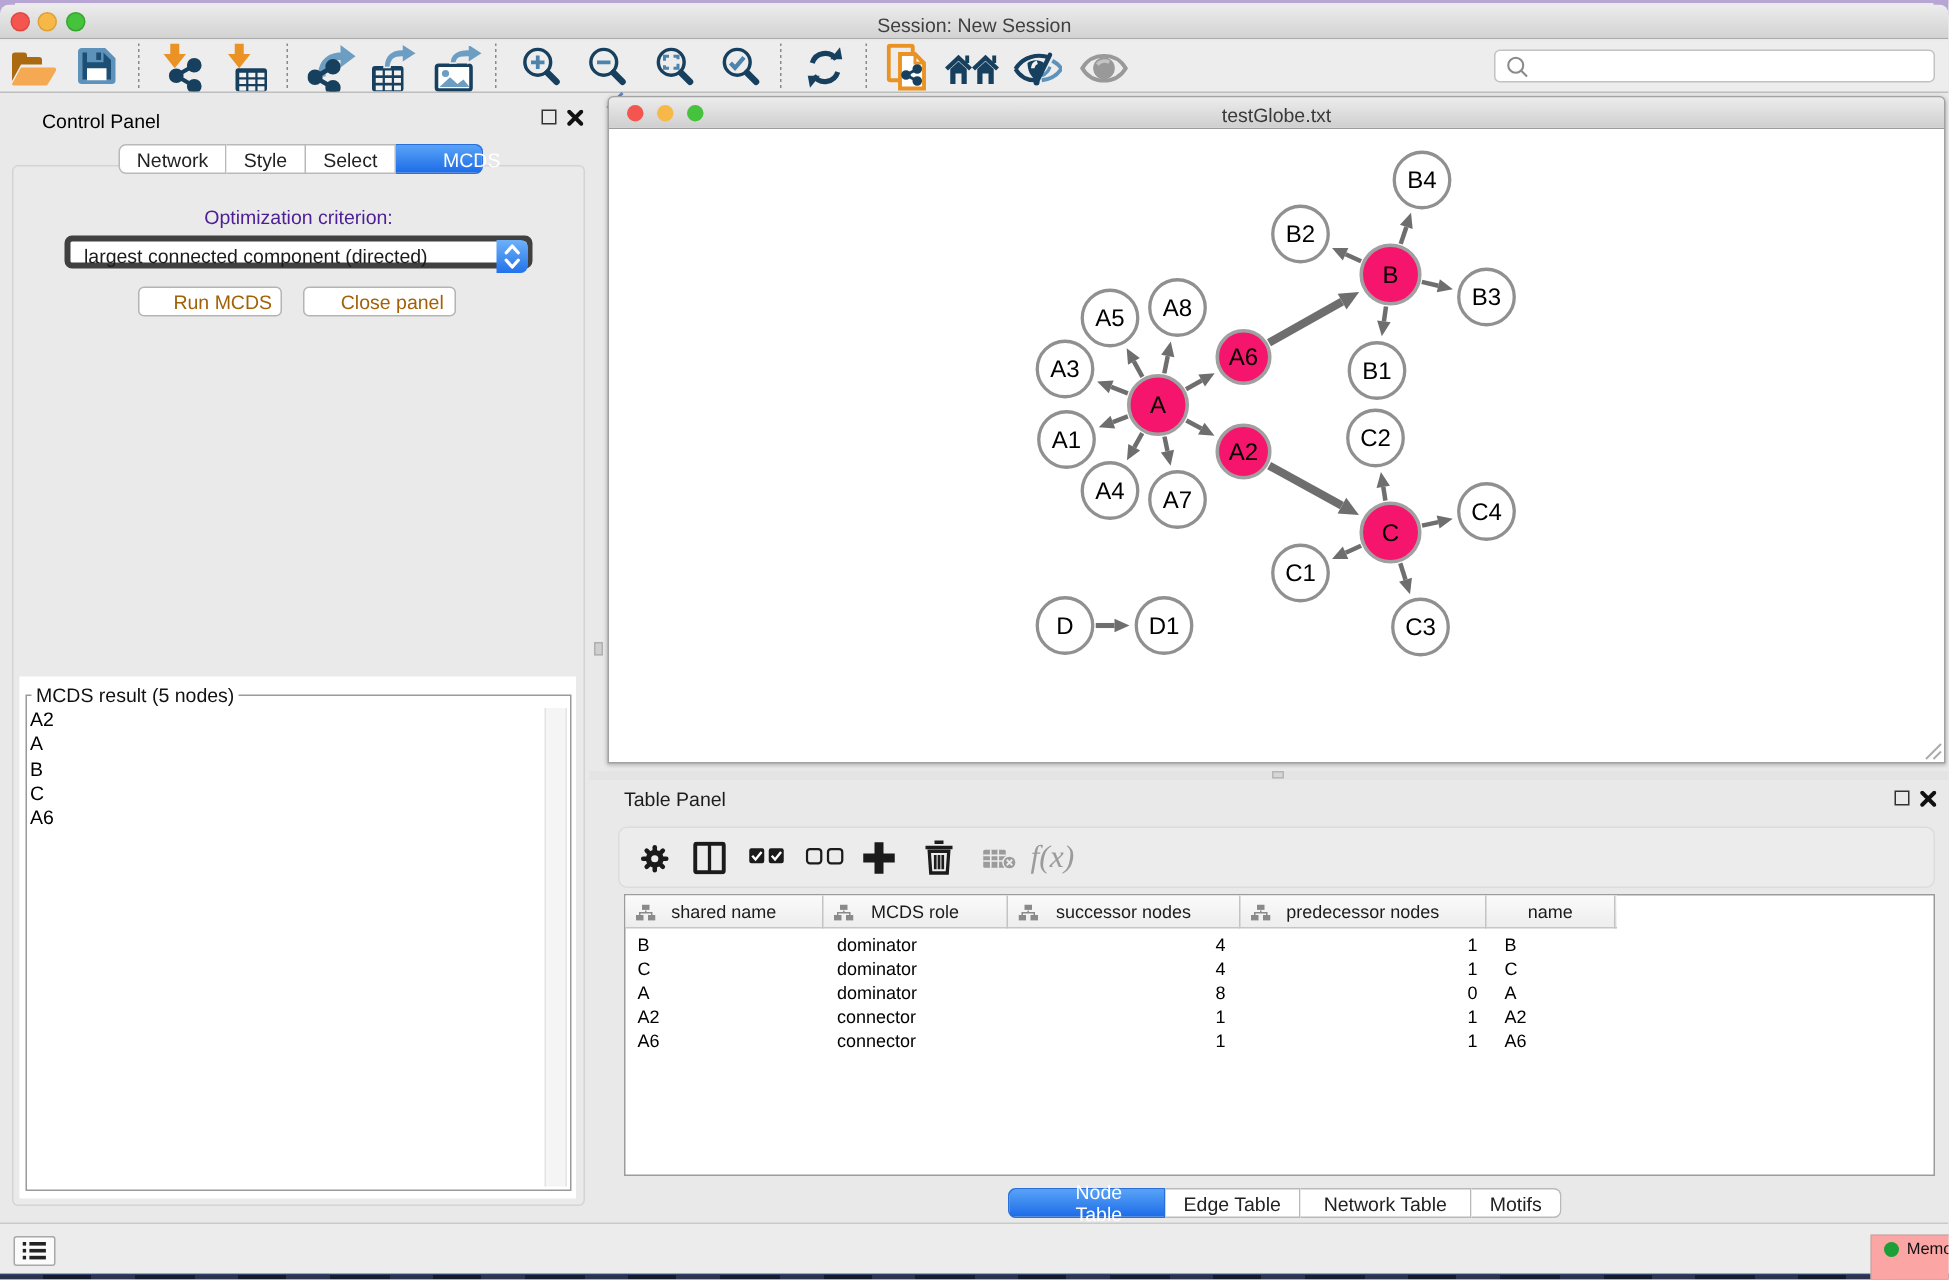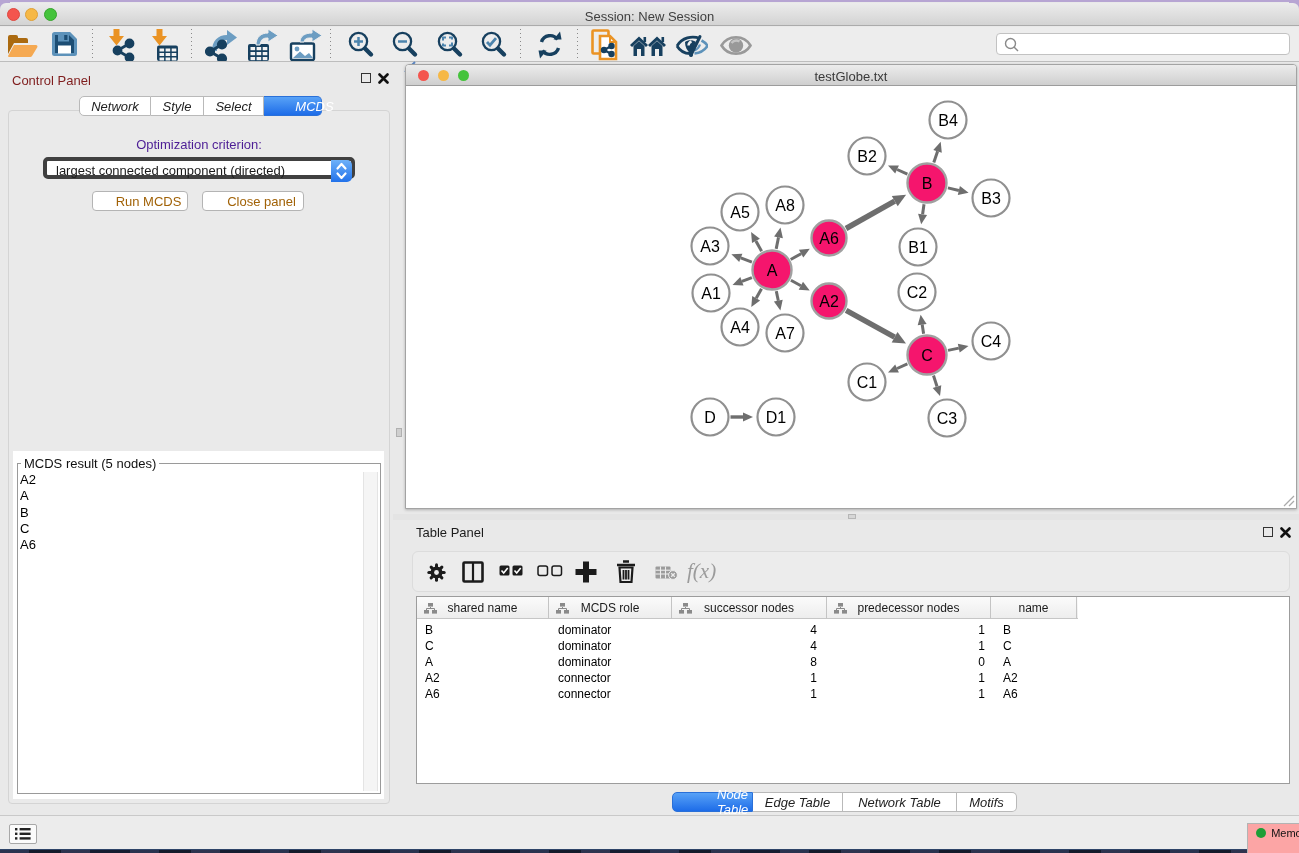--- a/index.html
+++ b/index.html
@@ -16,22 +16,22 @@
     border-radius:6px 6px 0 0; }
   .tl { position:absolute; width:13px; height:13px; border-radius:50%; top:5px; }
   #title-text { width:100%; text-align:center; top:6px; font-size:13px; color:#404040; position:absolute; }
   #toolbar { left:0; top:27px; width:1299px; height:35px; background:#ededed; border-bottom:1px solid #bdbdbd; }
   .sep { position:absolute; top:2px; height:30px; width:1px;
      background-image:repeating-linear-gradient(#8a8a8a 0 1.5px, transparent 1.5px 4px); }
   .ticon { position:absolute; top:0; }
   #searchbox { position:absolute; left:996px; top:6px; width:294px; height:22px; background:#fff;
      border:1px solid #c2c2c2; border-radius:4px; }
   
-  #cp-title { left:12px; top:73px; font-size:13px; color:#7f1d1d; }
-  .seg { position:absolute; display:flex; height:20px; font-size:13px;font-style:italic; }
+  #cp-title { left:28px; top:73px; font-size:13px; color:#000000; }
+  .seg { position:absolute; display:flex; height:20px; font-size:13px; }
   .seg span { background:#fff; border:1px solid #b9b9b9; border-left:none; color:#222;
     display:flex; align-items:center; justify-content:center; }
   .seg span:first-child { border-left:1px solid #b9b9b9; border-radius:5px 0 0 5px; }
   .seg span:last-child { border-radius:0 5px 5px 0; }
   .seg span.sel { background:linear-gradient(#58a2f7,#1d6ce8); color:#fff; border-color:#2a70d8;padding-left:44px; }
   #cp-panel { left:8px; top:110px; width:382px; height:694px; background:#eaeaea;
     border:1px solid #d4d4d4; border-radius:4px; }
   #opt-label { left:0; top:137px; width:398px; text-align:center; font-size:13px; color:#4c1d95; }
   #dropdown { left:43px; top:157px; width:312px; height:22px; background:#fff;
     border:4px solid #404040; border-radius:5px; font-size:13px; color:#1b1b1b; line-height:20px; }
@@ -509,21 +509,21 @@
   <div class="trow num" style="left:468px;top:57px;width:100px;">0</div>
   <div class="trow num" style="left:468px;top:73px;width:100px;">1</div>
   <div class="trow num" style="left:468px;top:89px;width:100px;">1</div>
   <div class="trow" style="left:586px;top:25px;">B</div>
   <div class="trow" style="left:586px;top:41px;">C</div>
   <div class="trow" style="left:586px;top:57px;">A</div>
   <div class="trow" style="left:586px;top:73px;">A2</div>
   <div class="trow" style="left:586px;top:89px;">A6</div>
 </div>
 <div class="seg" style="left:672px;top:792px;">
-  <span class="sel" style="width:81px;">Node Table</span>
+  <span class="sel" style="width:105px;">Node Table</span>
     <span style="width:90px;">Edge Table</span>
     <span style="width:114px;">Network Table</span>
     <span style="width:60px;">Motifs</span>
 </div>
 <div id="statusbar" class="abs">
   <div id="listbtn">
     <svg width="16" height="12" viewBox="0 0 16 12" style="position:absolute;left:5px;top:3px;">
       <g fill="#222">
           <rect x="0" y="0" width="2.4" height="2.4"></rect>
           <rect x="0" y="4.6" width="2.4" height="2.4"></rect>

